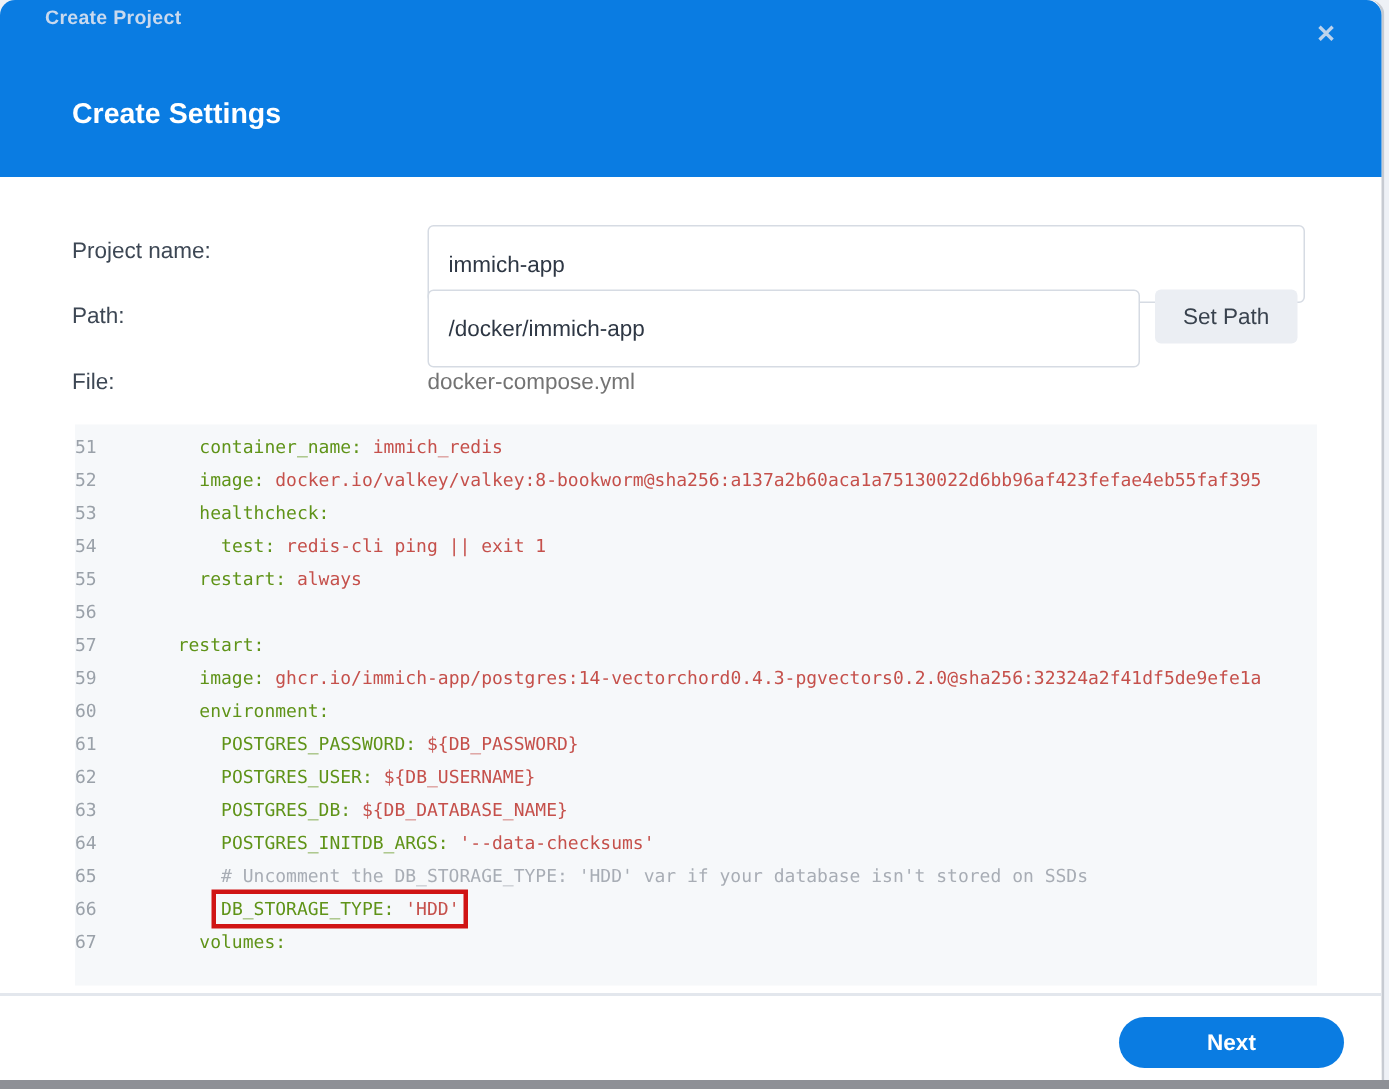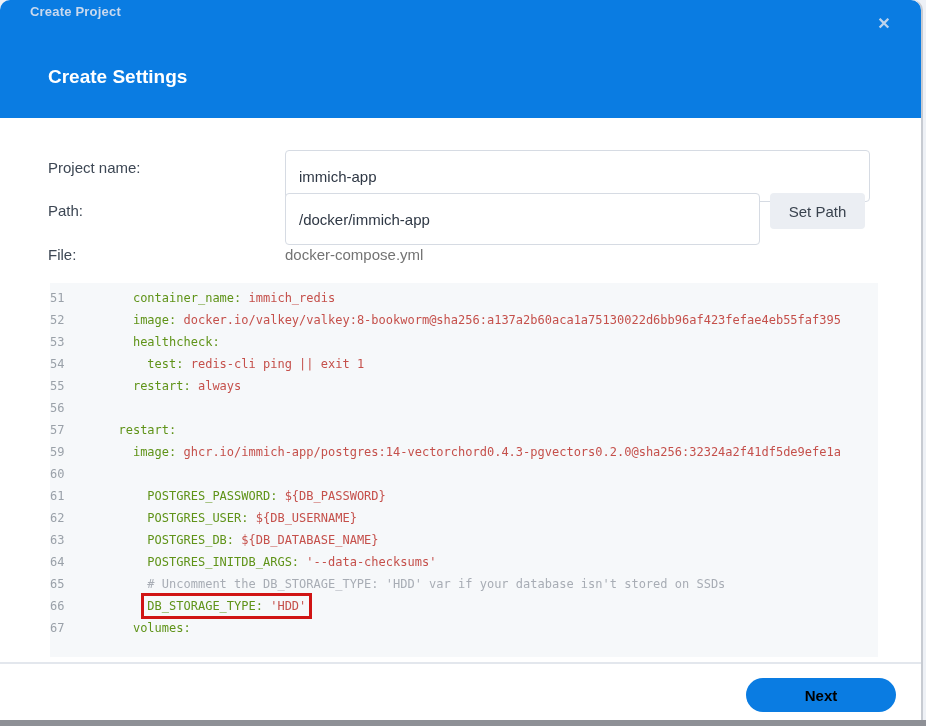--- a/index.html
+++ b/index.html
@@ -86,21 +86,21 @@
     outline-offset: 3px;
   }
 
   
   .footer-divider {
     position: absolute; left: 0; top: 662px; width: 100%; height: 2px;
     background: #e3e7ed;
   }
   .btn-next {
     position: absolute; left: 746px; top: 678px; width: 150px; height: 34px;
-    background: var(--accent, #0a7ce2); color: #000000;
+    background: var(--accent, #0a7ce2); color: #ffffff;
     border: none; border-radius: 17px;
     font-family: "Liberation Sans", sans-serif;
     font-size: 15px; font-weight: 600; cursor: pointer;
   }
 
   
   .bottom-strip {
     position: absolute; left: 0; bottom: 0; width: 100%; height: 6px;
     background: #8e9096;
   }
@@ -129,21 +129,21 @@
 
     <div class="editor" id="editor">
         <div class="code-line"><span class="ln">51</span><span class="code">    <span class="k">container_name:</span> <span class="v">immich_redis</span></span></div>
         <div class="code-line"><span class="ln">52</span><span class="code">    <span class="k">image:</span> <span class="v">docker.io/valkey/valkey:8-bookworm@sha256:a137a2b60aca1a75130022d6bb96af423fefae4eb55faf395</span></span></div>
         <div class="code-line"><span class="ln">53</span><span class="code">    <span class="k">healthcheck:</span></span></div>
         <div class="code-line"><span class="ln">54</span><span class="code">      <span class="k">test:</span> <span class="v">redis-cli ping || exit 1</span></span></div>
         <div class="code-line"><span class="ln">55</span><span class="code">    <span class="k">restart:</span> <span class="v">always</span></span></div>
         <div class="code-line"><span class="ln">56</span><span class="code"></span></div>
         <div class="code-line"><span class="ln">57</span><span class="code">  <span class="k">restart:</span></span></div>
         <div class="code-line"><span class="ln">59</span><span class="code">    <span class="k">image:</span> <span class="v">ghcr.io/immich-app/postgres:14-vectorchord0.4.3-pgvectors0.2.0@sha256:32324a2f41df5de9efe1a</span></span></div>
-        <div class="code-line"><span class="ln">60</span></div>
+        <div class="code-line"><span class="ln">60</span><span class="code">    <span class="k">environment:</span></span></div>
         <div class="code-line"><span class="ln">61</span><span class="code">      <span class="k">POSTGRES_PASSWORD:</span> <span class="v">${DB_PASSWORD}</span></span></div>
         <div class="code-line"><span class="ln">62</span><span class="code">      <span class="k">POSTGRES_USER:</span> <span class="v">${DB_USERNAME}</span></span></div>
         <div class="code-line"><span class="ln">63</span><span class="code">      <span class="k">POSTGRES_DB:</span> <span class="v">${DB_DATABASE_NAME}</span></span></div>
         <div class="code-line"><span class="ln">64</span><span class="code">      <span class="k">POSTGRES_INITDB_ARGS:</span> <span class="v">'--data-checksums'</span></span></div>
         <div class="code-line"><span class="ln">65</span><span class="code">      <span class="c"># Uncomment the DB_STORAGE_TYPE: 'HDD' var if your database isn't stored on SSDs</span></span></div>
         <div class="code-line"><span class="ln">66</span><span class="code">      <span class="hl"><span class="k">DB_STORAGE_TYPE:</span> <span class="v">'HDD'</span></span></span></div>
         <div class="code-line"><span class="ln">67</span><span class="code">    <span class="k">volumes:</span></span></div>
       </div>
 
     <div class="footer-divider"></div>

